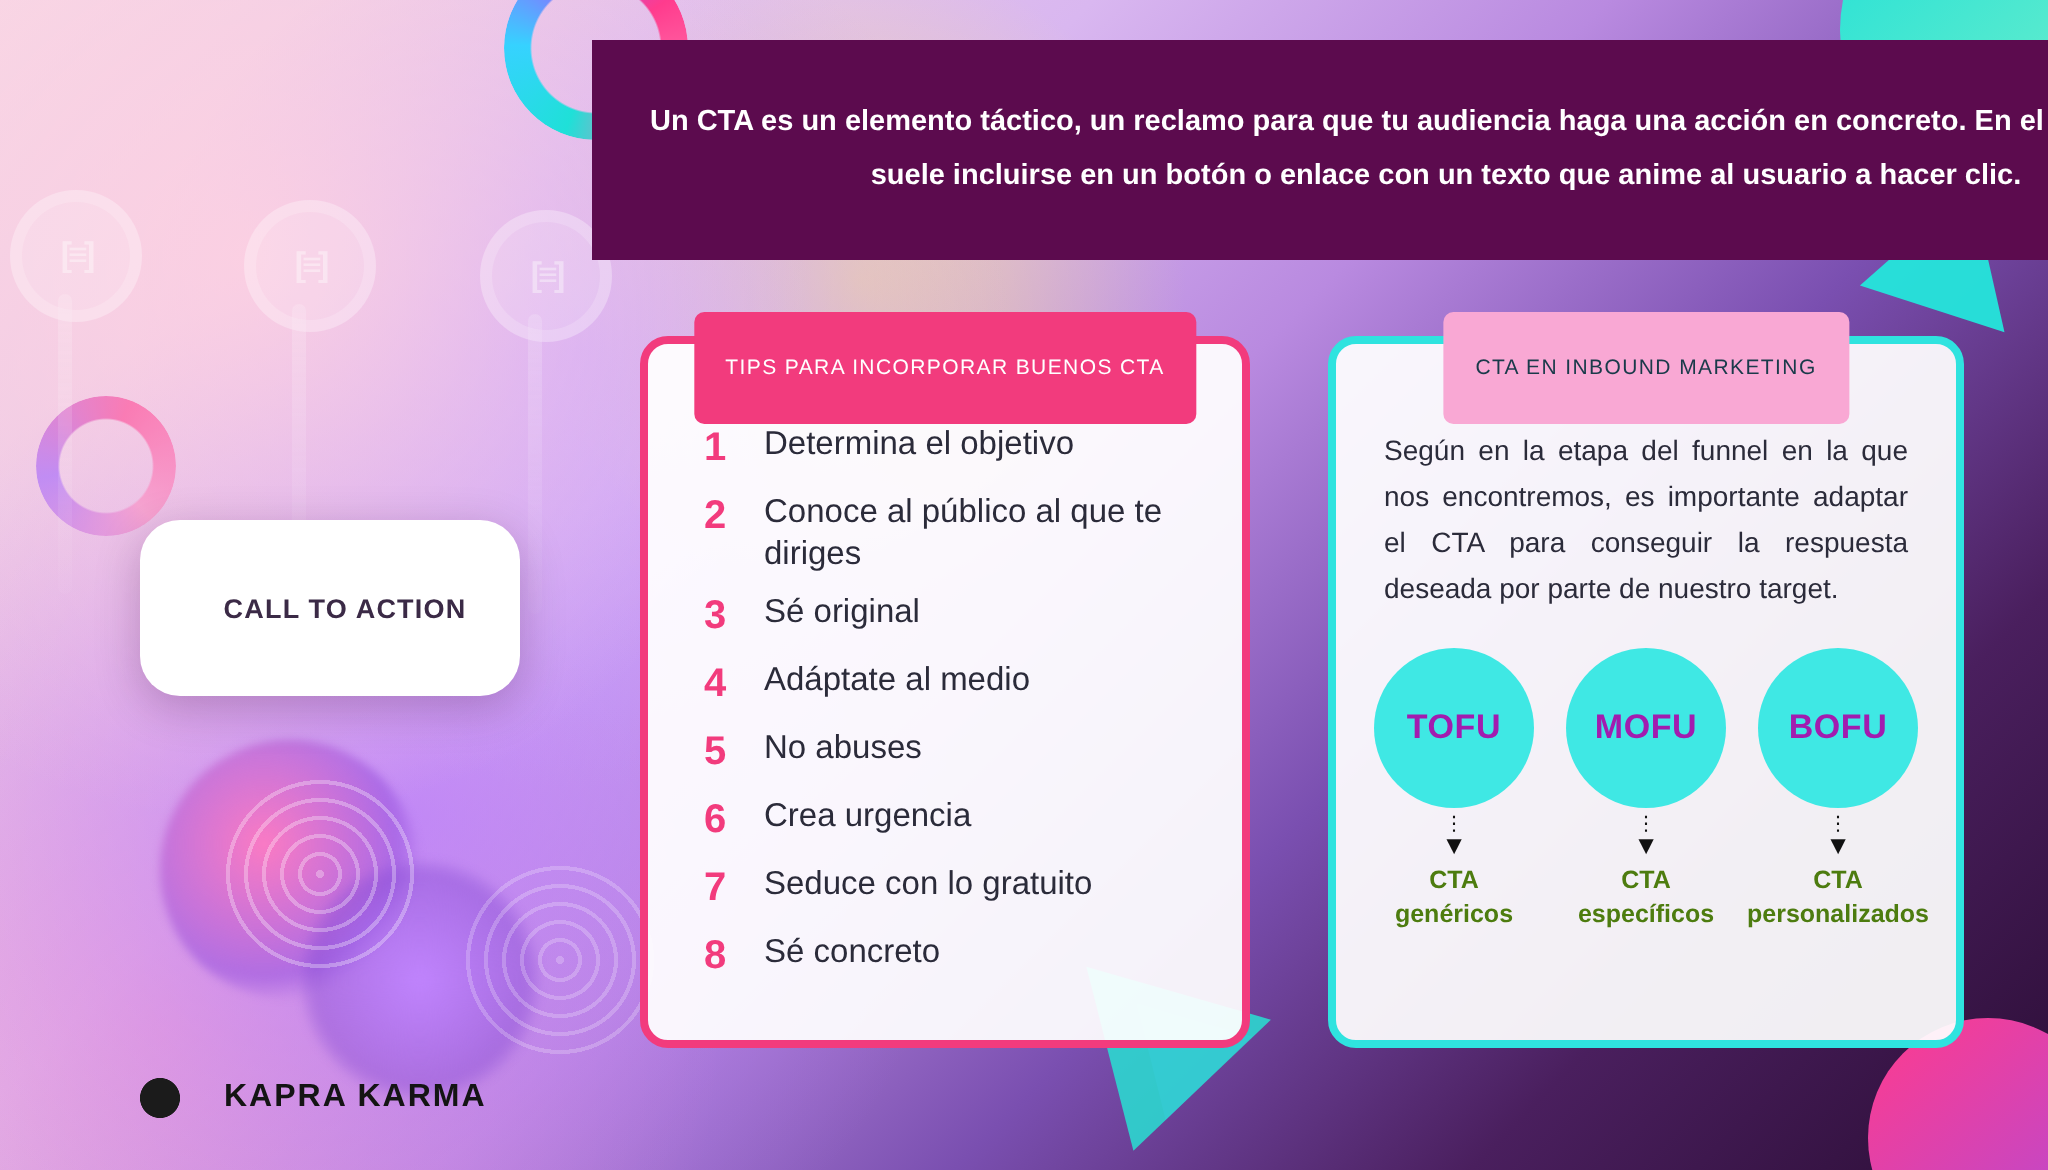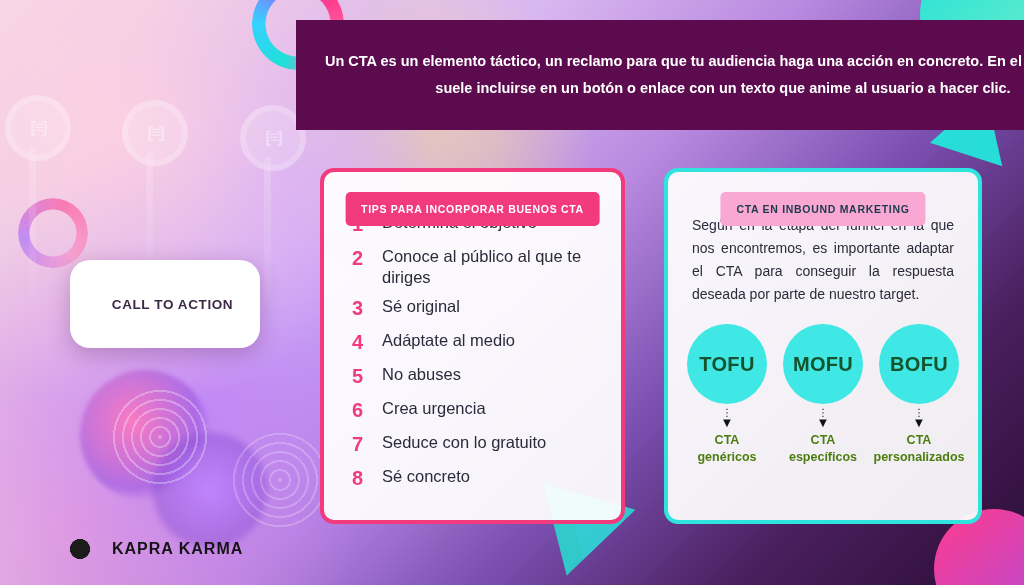--- a/index.html
+++ b/index.html
@@ -129,22 +129,22 @@
   .card-left{
     left:320px;top:168px;width:305px;height:356px;
     border:4px solid #f23b7d;
   }
   .card-right{
     left:664px;top:168px;width:318px;height:356px;
     border:4px solid #2fe3df;
   }
   .tag{
     position:absolute;top:-16px;left:50%;transform:translateX(-50%);
-    padding:11px 16px;border-radius:5px;white-space:nowrap;
-    font-size:10.5px;font-weight:bold;letter-spacing:.7px;margin-top:36px;
+    padding:22px 16px;border-radius:5px;white-space:nowrap;
+    font-size:10.5px;font-weight:normal;letter-spacing:.7px;
   }
   .tag-pink{background:#f23b7d;color:#fff;}
   .tag-cyan{background:#f9a8d4;color:#1a3a4a;}
 
   .tips{
     margin:0;padding:40px 0 0 0;list-style:none;
   }
   .tips li{
     display:flex;align-items:flex-start;gap:14px;
     padding:0 18px 0 28px;margin-bottom:9px;
@@ -160,23 +160,23 @@
   .para{
     margin:0;padding:42px 24px 0 24px;
     font-size:14px;line-height:1.65;color:#2b2b3a;text-align:justify;
   }
   .funnel{
     display:flex;justify-content:center;gap:12px;margin-top:18px;padding:0 14px;
   }
   .stage{width:84px;display:flex;flex-direction:column;align-items:center;}
   .bubble{
     width:80px;height:80px;border-radius:50%;
-    background:#3fe8e4;color:#14532d;
+    background:#3fe8e4;color:#a21caf;
     display:flex;align-items:center;justify-content:center;
-    font-size:20px;font-weight:bold;letter-spacing:.3px;
+    font-size:17px;font-weight:bold;letter-spacing:.3px;
   }
   .arrow{
     display:flex;flex-direction:column;align-items:center;
     color:#111;line-height:1;margin-top:4px;
   }
   .arrow .dots{font-size:10px;letter-spacing:0;}
   .arrow .head{font-size:13px;margin-top:-2px;}
   .stage-label{
     text-align:center;font-size:12.5px;font-weight:bold;color:#4d7c0f;line-height:1.3;margin-top:3px;
   }

